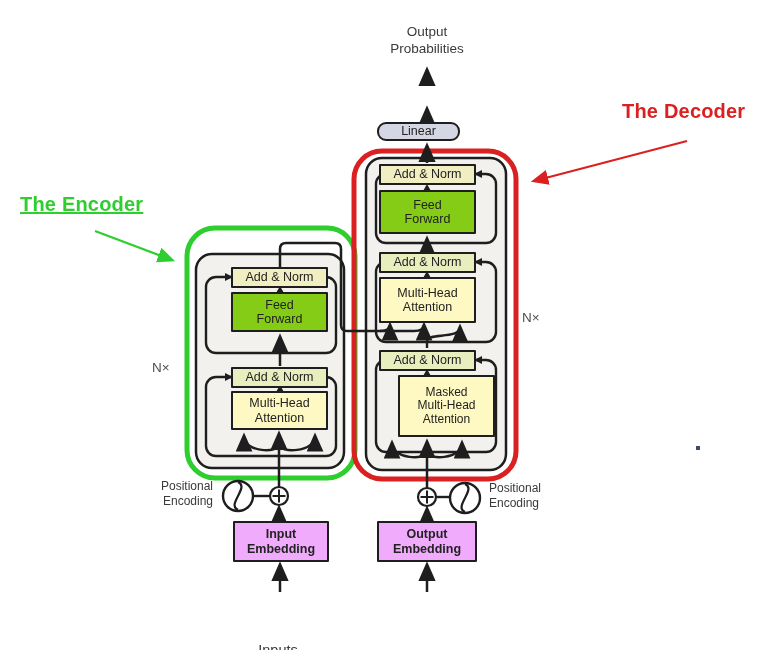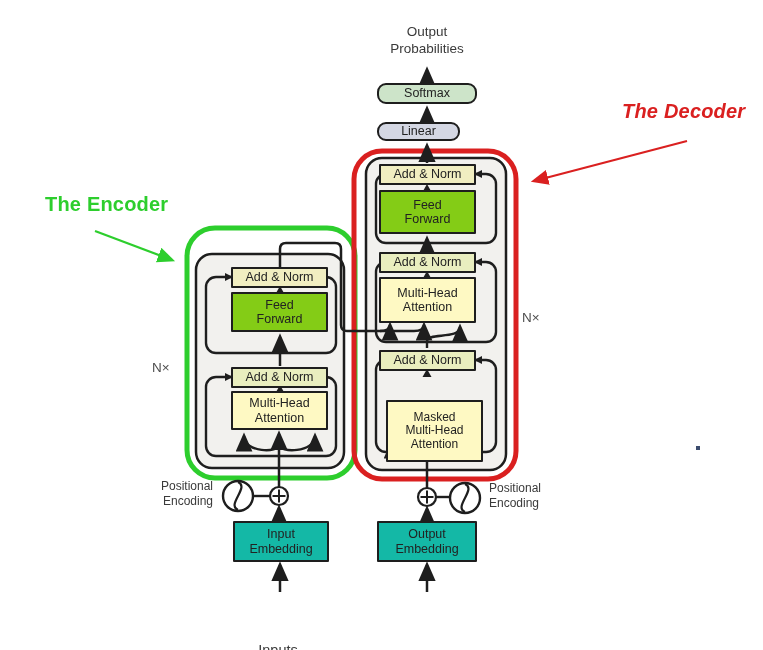--- a/index.html
+++ b/index.html
@@ -9,24 +9,24 @@
   .bx{position:absolute;box-sizing:border-box;border:2.3px solid #1e1e1e;border-radius:1px;
       display:flex;flex-direction:column;align-items:center;justify-content:center;
       font-size:12.5px;line-height:1.13;color:#222;text-align:center;z-index:2;}
   .lbl{position:absolute;color:#3a3a3a;font-size:12px;line-height:1.25;z-index:2;}
   .fill-softmax{background:#cde4c9;}
   .fill-linear{background:#d4d7e3;}
   .fill-addnorm{background:#f1eec1;}
   .fill-addnorm2{background:#e9eebf;}
   .fill-ff{background:#84cc16;}
   .fill-attn{background:#fef9c3;}
-  .fill-emb{background:#14b8a6;}
+  .fill-emb{background:#f0abfc;font-weight:bold;}
   .annot{position:absolute;font-size:20px;font-weight:bold;z-index:3;letter-spacing:.2px;}
   .annot.green{color:#2dce2d;}
-  .annot.red{color:#da2020;font-style:italic;}
+  .annot.red{color:#da2020;}
   .nx{position:absolute;color:#4f4f4f;font-size:13.5px;z-index:2;}
   #stray-dot{position:absolute;left:696px;top:446px;width:4px;height:4px;background:#3c4c6e;z-index:2;}
 </style>
 </head>
 <body>
 
 <div id="canvas">
 
   <svg id="wires" width="763" height="650" viewBox="0 0 763 650">
     <defs>
@@ -110,35 +110,34 @@
     </g>
 
     <line x1="95" y1="231" x2="172" y2="260" stroke="#2dce2d" stroke-width="2.2" marker-end="url(#ahg)"></line>
     <line x1="687" y1="141" x2="534" y2="181" stroke="#da2020" stroke-width="2.2" marker-end="url(#ahr)"></line>
   </svg>
 
   <div class="lbl" style="left:352px;top:24px;width:150px;text-align:center;font-size:13.5px;">
     <span>Output</span><br>
     <span>Probabilities</span>
   </div>
-  <div class="bx fill-softmax" style="left:377px;top:83px;width:100px;height:21px;border-radius:9px;">Softmax</div>
   <div class="bx fill-linear" style="left:377px;top:122px;width:83px;height:19px;border-radius:9px;">Linear</div>
 
   <div class="bx fill-addnorm" style="left:379px;top:164px;width:97px;height:21px;">Add &amp; Norm</div>
   <div class="bx fill-ff" style="left:379px;top:190px;width:97px;height:44px;">
     <span>Feed</span>
     <span>Forward</span>
   </div>
   <div class="bx fill-addnorm2" style="left:379px;top:252px;width:97px;height:21px;">Add &amp; Norm</div>
   <div class="bx fill-attn" style="left:379px;top:277px;width:97px;height:46px;">
     <span>Multi-Head</span>
     <span>Attention</span>
   </div>
   <div class="bx fill-addnorm2" style="left:379px;top:350px;width:97px;height:21px;">Add &amp; Norm</div>
-  <div class="bx fill-attn" style="left:386px;top:375px;width:97px;height:62px;font-size:12px;margin-top:25px;">
+  <div class="bx fill-attn" style="left:398px;top:375px;width:97px;height:62px;font-size:12px;">
     <span>Masked</span>
     <span>Multi-Head</span>
     <span>Attention</span>
   </div>
 
   <div class="bx fill-addnorm" style="left:231px;top:267px;width:97px;height:21px;">Add &amp; Norm</div>
   <div class="bx fill-ff" style="left:231px;top:292px;width:97px;height:40px;">
     <span>Feed</span>
     <span>Forward</span>
   </div>
@@ -162,17 +161,17 @@
     <span>Encoding</span>
   </div>
   <div class="lbl" style="left:489px;top:481px;width:90px;text-align:left;">
     <span>Positional</span><br>
     <span>Encoding</span>
   </div>
   <div class="lbl" style="left:238px;top:597px;width:80px;text-align:center;font-size:14.5px;margin-top:44px;">Inputs</div>
   <div class="nx" style="left:152px;top:360px;">N×</div>
   <div class="nx" style="left:522px;top:310px;">N×</div>
 
-  <div class="annot green" style="left:45px;top:193px;">The Encoder</div>
+  <div class="annot green" style="left:20px;top:193px;text-decoration:underline;">The Encoder</div>
   <div class="annot red" style="left:622px;top:100px;">The Decoder</div>
 
   <div id="stray-dot"></div>
 </div>
 
 </body></html>

